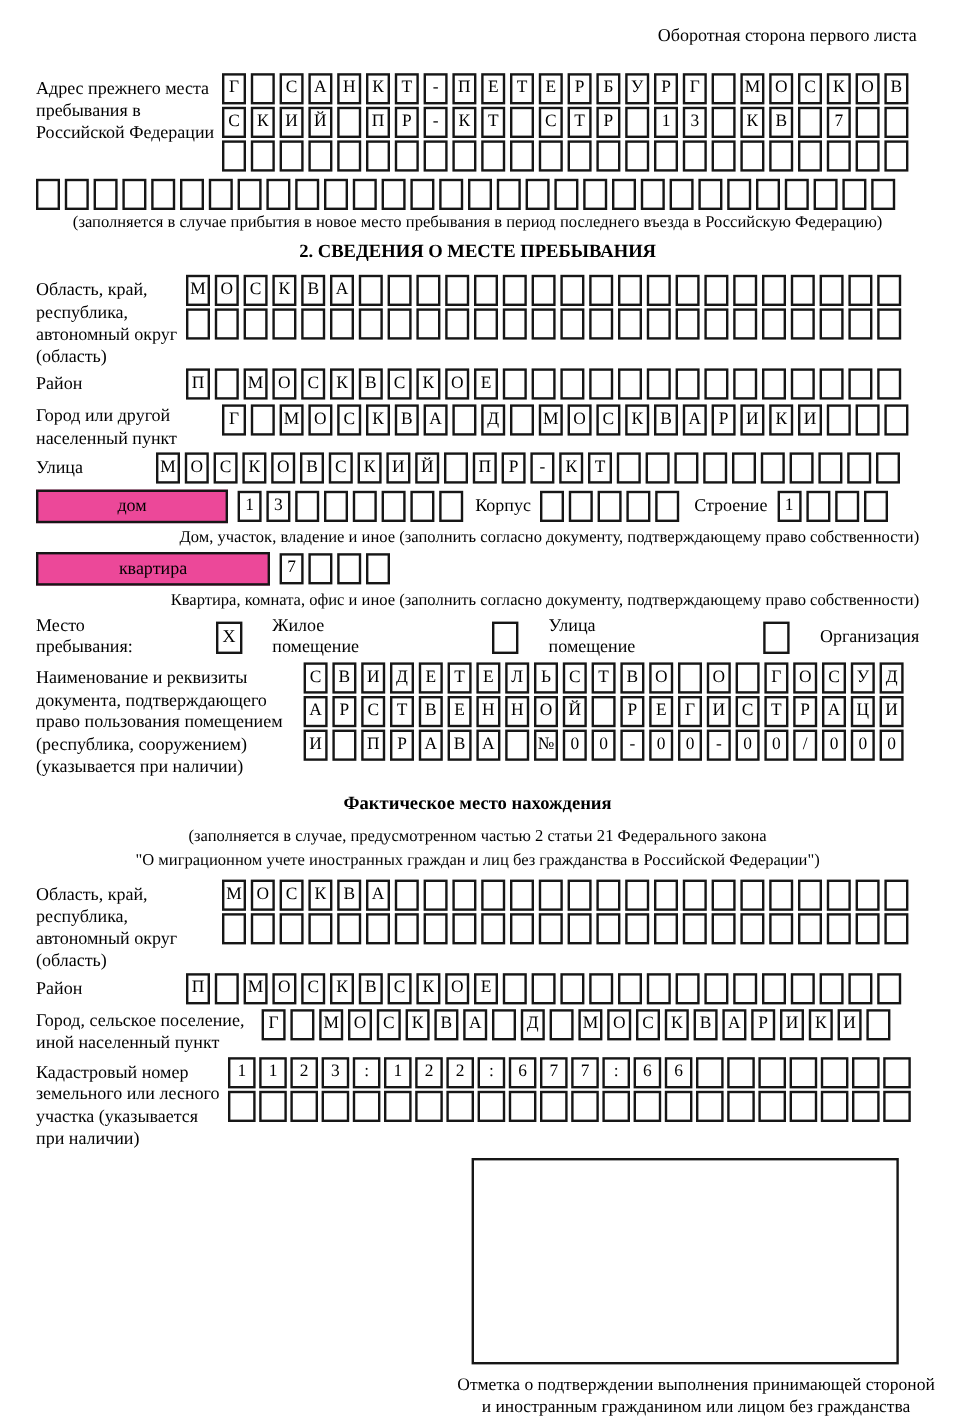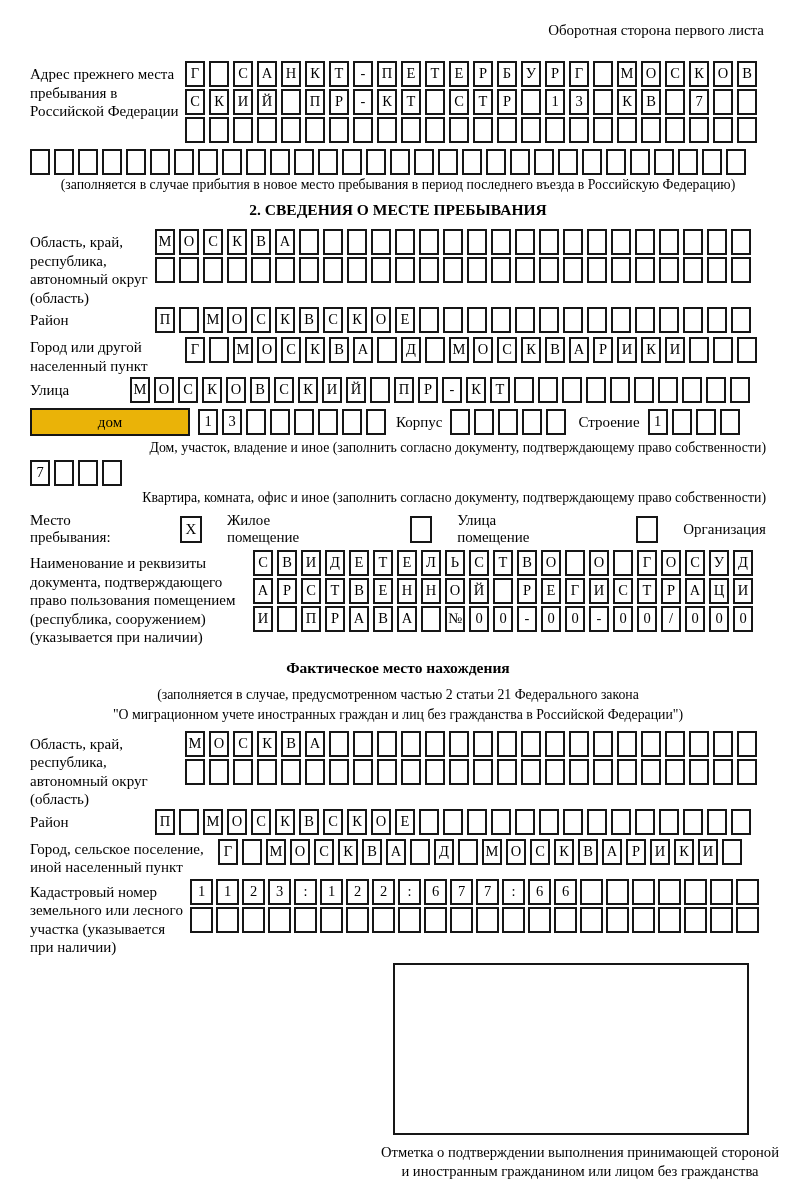--- a/index.html
+++ b/index.html
@@ -24,21 +24,21 @@
   }
   .cellrow.wide .cell{width:23px;}
   .cellrow.wide{gap:3px;}
 
   .note{font-size:13.8px;line-height:16px;margin:2px 0 4px;text-align:right;}
   .note.center{text-align:center;}
   .sec-title{text-align:center;font-weight:bold;font-size:15.5px;margin:8px 0 10px;}
 
   .wbox{
     flex:none;box-sizing:border-box;border:2px solid #161616;height:28px;
-    text-align:center;line-height:24px;background:#eab308;
+    text-align:center;line-height:24px;background:#ec4899;
   }
   .inline-row{display:flex;align-items:center;margin:3px 0 4px;}
   .inline-row .cellrow{margin-bottom:0;}
   .lbl{line-height:18.5px;}
 
   .stay-row{display:flex;align-items:center;gap:25px;margin:6px 0 2px;}
   .stay-gap{width:14px;}
   .checkbox{
     flex:none;box-sizing:border-box;width:22px;height:27px;border:2px solid #161616;
     text-align:center;line-height:23px;font-size:15px;background:#fff;
@@ -364,20 +364,21 @@
     <div class="cellrow">
         <span class="cell">1</span>
         <span class="cell"></span>
         <span class="cell"></span>
         <span class="cell"></span>
       </div>
   </div>
   <div class="note">Дом, участок, владение и иное (заполнить согласно документу, подтверждающему право собственности)</div>
 
   <div class="inline-row">
+    <div class="wbox" style="width:195px;margin-right:8px;">квартира</div>
     <div class="cellrow">
         <span class="cell">7</span>
         <span class="cell"></span>
         <span class="cell"></span>
         <span class="cell"></span>
       </div>
   </div>
   <div class="note">Квартира, комната, офис и иное (заполнить согласно документу, подтверждающему право собственности)</div>
 
   <div class="stay-row">

